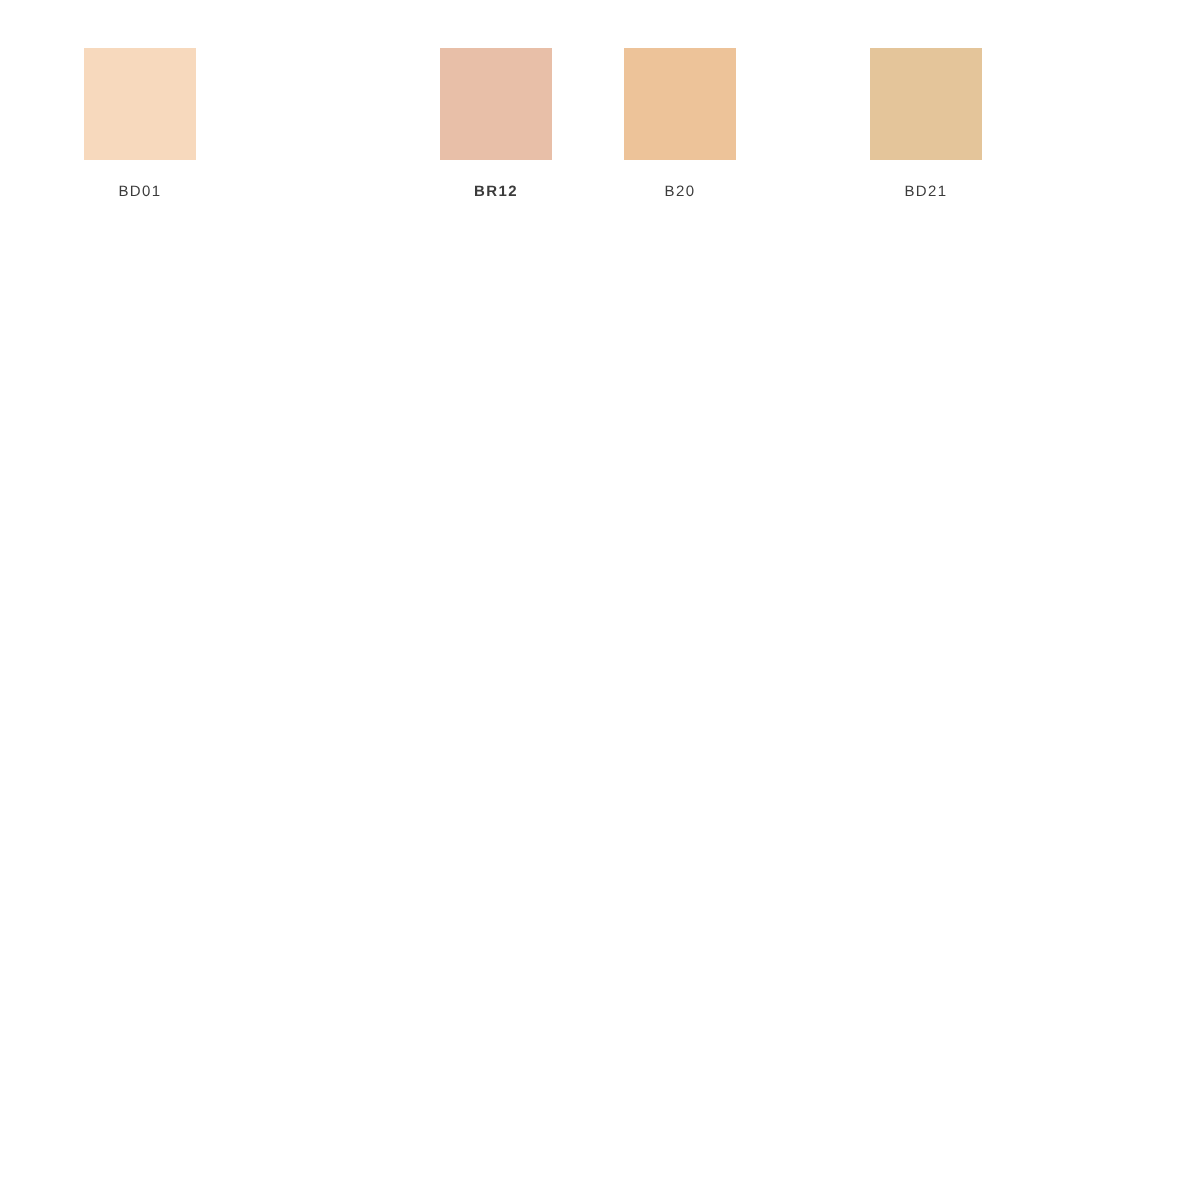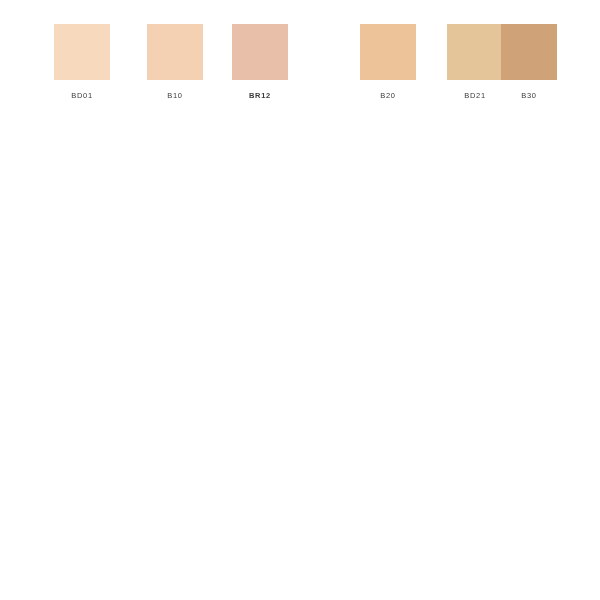--- a/index.html
+++ b/index.html
@@ -19,21 +19,21 @@
   #swatch-board {
     position: relative;
     width: 600px;
     height: 600px;
     background: #ffffff;
   }
 
   .swatch-row {
     position: absolute;
     top: 24px;
-    left: 16px;
+    left: 4px;
     width: 503px;
     height: 90px;
   }
 
   .swatch-cell {
     position: absolute;
     top: 0;
     width: 56px;
     text-align: center;
   }
@@ -63,39 +63,31 @@
 <body style="background: rgb(255, 255, 255);">
 
 <div id="swatch-board">
   <div class="swatch-row" style="top: 24px;">
 
     <div class="swatch-cell" style="left: 38px; width: 56px;">
       <span class="swatch-chip" style="background: rgb(247, 217, 189); width: 56px; height: 56px;"></span>
       <span class="swatch-label" style="color: rgb(59, 59, 59);">BD01</span>
     </div>
 
-    <div class="swatch-cell" style="left: 131px; width: 56px;">
-      <span class="swatch-chip" style="background: rgb(244, 209, 178); width: 56px; height: 56px;"></span>
-      <span class="swatch-label" style="color: rgb(59, 59, 59);">B10</span>
-    </div>
 
     <div class="swatch-cell" style="left: 216px; width: 56px; font-weight: bold;">
       <span class="swatch-chip" style="background: rgb(232, 191, 168); width: 56px; height: 56px;"></span>
       <span class="swatch-label" style="color: rgb(59, 59, 59);">BR12</span>
     </div>
 
-    <div class="swatch-cell" style="left: 308px; width: 56px; margin-left: 36px;">
+    <div class="swatch-cell" style="left: 308px; width: 56px;">
       <span class="swatch-chip" style="background: rgb(237, 195, 153); width: 56px; height: 56px;"></span>
       <span class="swatch-label" style="color: rgb(59, 59, 59);">B20</span>
     </div>
 
     <div class="swatch-cell" style="left: 393px; width: 56px; margin-left: 38px;">
       <span class="swatch-chip" style="background: rgb(228, 197, 154); width: 56px; height: 56px;"></span>
       <span class="swatch-label" style="color: rgb(59, 59, 59);">BD21</span>
     </div>
 
-    <div class="swatch-cell" style="left: 485px; width: 56px;">
-      <span class="swatch-chip" style="background: rgb(207, 162, 119); width: 56px; height: 56px;"></span>
-      <span class="swatch-label" style="color: rgb(59, 59, 59);">B30</span>
-    </div>
 
   </div>
 </div>
 
 </body></html>

